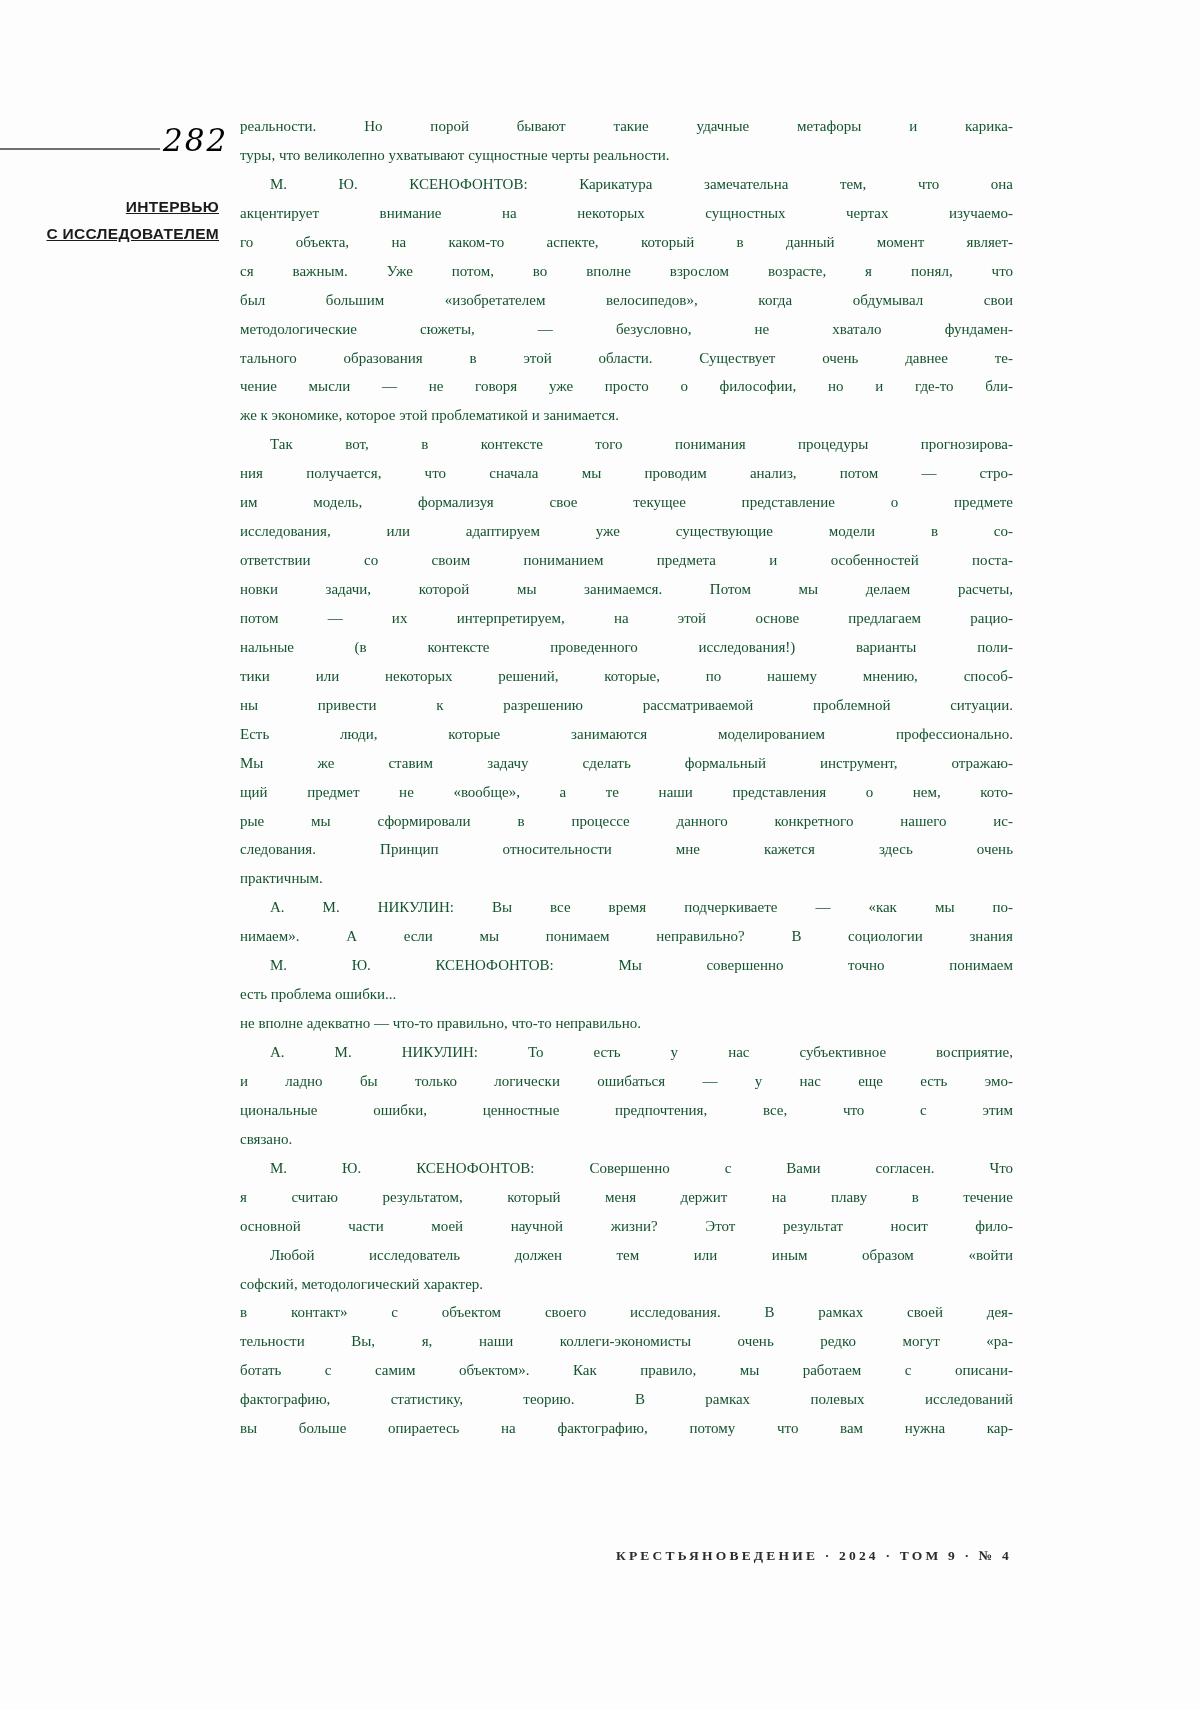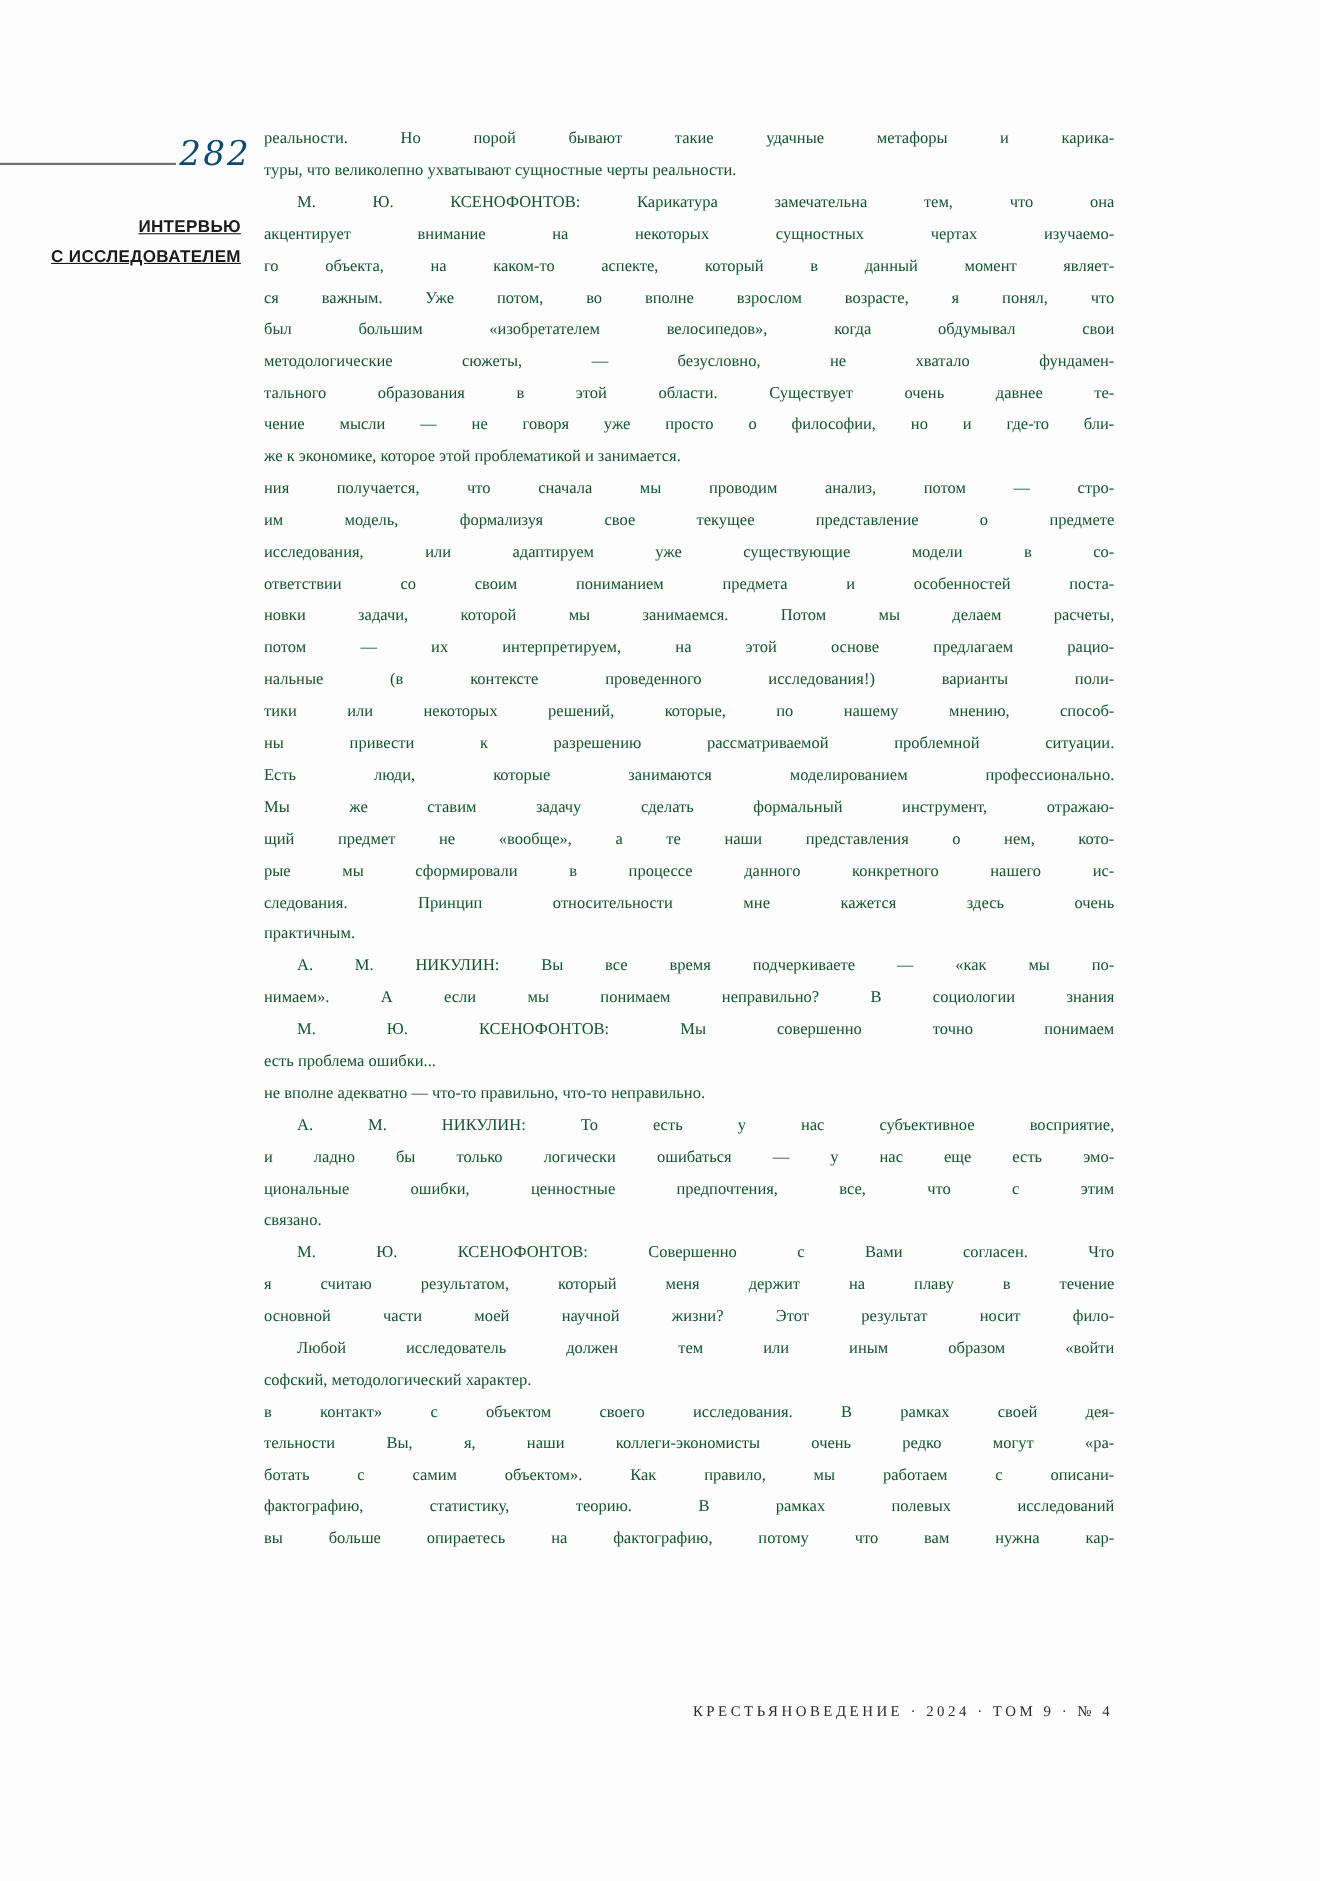--- a/index.html
+++ b/index.html
@@ -19,21 +19,21 @@
     width: 160px; height: 2px;
     background: #6f6f6f;
   }
   .page-number {
     position: absolute;
     left: 163px; top: 122px;
     font-family: "DejaVu Serif", "Liberation Serif", serif;
     font-style: italic;
     font-size: 31px;
     letter-spacing: 2px;
-    color: #0c4a6e;
+    color: #000000;
     text-align: right;
   }
   .sidebar-label {
     position: absolute;
     left: 0; top: 193px;
     width: 219px;
     text-align: right;
     font-family: "Liberation Sans", sans-serif;
     font-weight: 600;
     font-size: 15.5px;
@@ -60,21 +60,21 @@
   .line.end { text-align-last: left; }
   .line.indent { padding-left: 30px; }
   
   .footer {
     position: absolute;
     left: 0; top: 1548px;
     width: 1012px;
     text-align: right;
     font-family: "Liberation Serif", serif;
     font-size: 13.5px;
-    font-weight: normal;
+    font-weight: bold;
     letter-spacing: 3.2px;
     color: #2b2b2b;
   }
 </style>
 </head>
 <body>
 
 <div class="page">
 
   <div class="head-rule"></div>
@@ -92,20 +92,21 @@
       <div class="line end">туры, что великолепно ухватывают сущностные черты реальности.</div>
       <div class="line indent">М. Ю. КСЕНОФОНТОВ: Карикатура замечательна тем, что она</div>
       <div class="line">акцентирует внимание на некоторых сущностных чертах изучаемо-</div>
       <div class="line">го объекта, на каком-то аспекте, который в данный момент являет-</div>
       <div class="line">ся важным. Уже потом, во вполне взрослом возрасте, я понял, что</div>
       <div class="line">был большим «изобретателем велосипедов», когда обдумывал свои</div>
       <div class="line">методологические сюжеты, — безусловно, не хватало фундамен-</div>
       <div class="line">тального образования в этой области. Существует очень давнее те-</div>
       <div class="line">чение мысли — не говоря уже просто о философии, но и где-то бли-</div>
       <div class="line end">же к экономике, которое этой проблематикой и занимается.</div>
+      <div class="line indent">Так вот, в контексте того понимания процедуры прогнозирова-</div>
       <div class="line">ния получается, что сначала мы проводим анализ, потом — стро-</div>
       <div class="line">им модель, формализуя свое текущее представление о предмете</div>
       <div class="line">исследования, или адаптируем уже существующие модели в со-</div>
       <div class="line">ответствии со своим пониманием предмета и особенностей поста-</div>
       <div class="line">новки задачи, которой мы занимаемся. Потом мы делаем расчеты,</div>
       <div class="line">потом — их интерпретируем, на этой основе предлагаем рацио-</div>
       <div class="line">нальные (в контексте проведенного исследования!) варианты поли-</div>
       <div class="line">тики или некоторых решений, которые, по нашему мнению, способ-</div>
       <div class="line">ны привести к разрешению рассматриваемой проблемной ситуации.</div>
       <div class="line">Есть люди, которые занимаются моделированием профессионально.</div>

